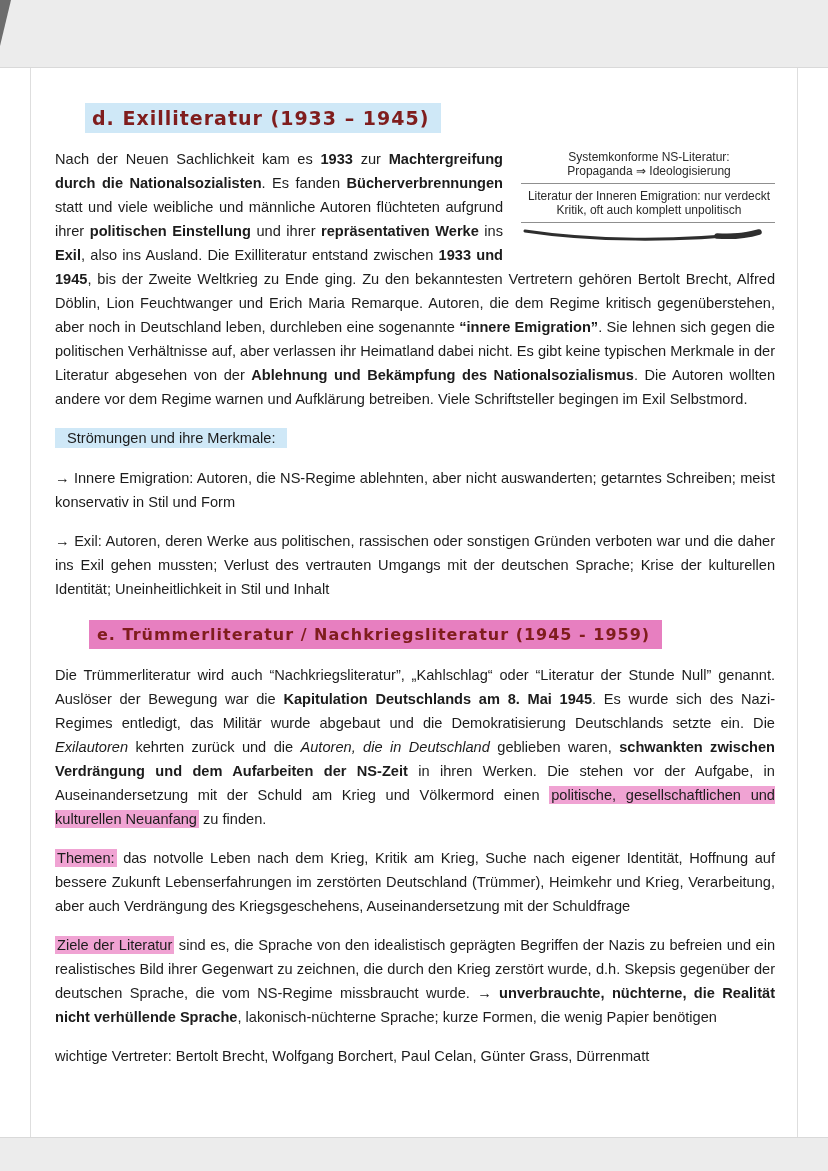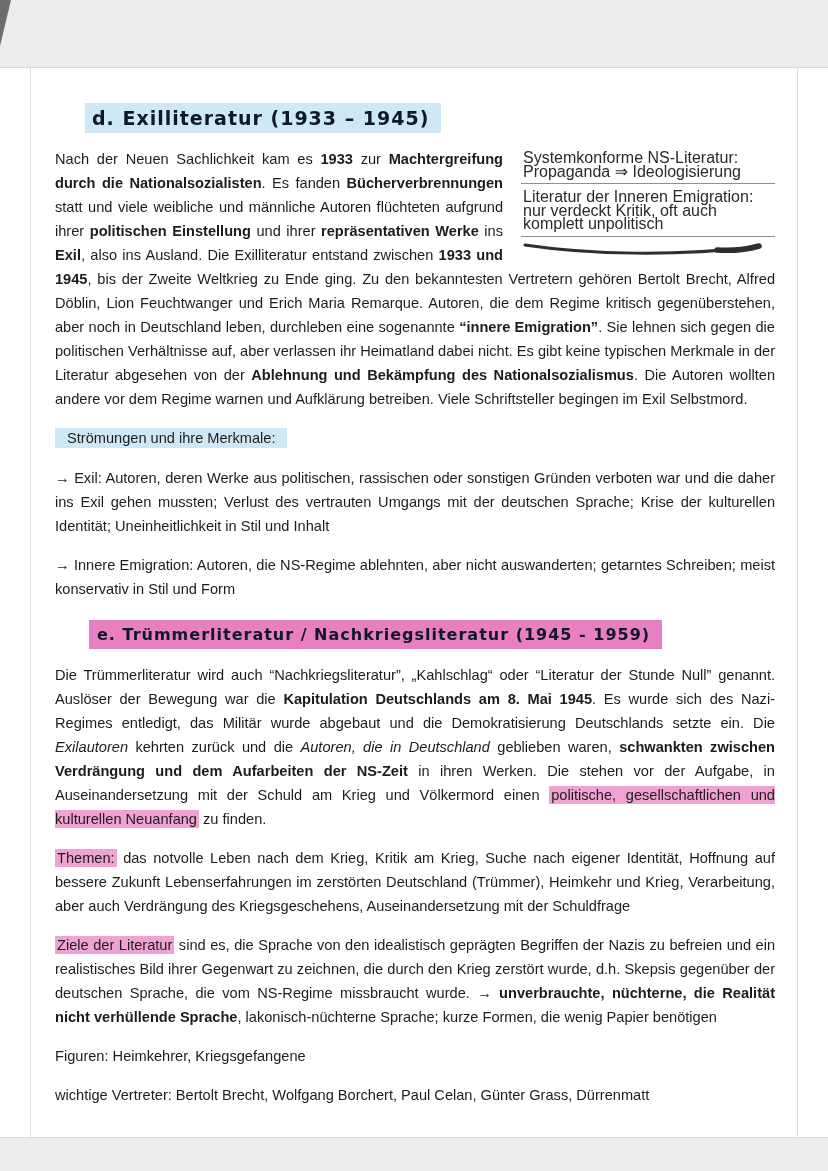--- a/index.html
+++ b/index.html
@@ -19,21 +19,21 @@
   .edge { position:absolute; top:68px; bottom:34px; width:1px; background:#dedede; }
   .edge.left { left:30px; } .edge.right { left:797px; }
 
   .page {
     position:absolute; top:68px; left:31px; width:766px; bottom:34px;
     background:#ffffff; padding:35px 22px 0 24px; overflow:hidden;
   }
 
   .hd {
     font-family:"DejaVu Sans", sans-serif; font-weight:700; letter-spacing:1px;
-    display:inline-block; color:#0f172a;
+    display:inline-block; color:#7f1d1d;
   }
   .hd-blue {
     font-size:19px; background:var(--hl-blue,#cfe8f7);
     padding:4px 12px 4px 7px; margin:0 0 14px 30px;
   }
   .hd-pink {
     font-size:16px; background:var(--hl-pink-strong,#e77fc0);
     padding:5px 12px 5px 8px; margin:4px 0 14px 34px;
   }
 
@@ -41,21 +41,21 @@
     font-size:14.6px; line-height:24px; text-align:justify; margin-bottom:15px;
   }
   .b { font-weight:700; }
   .i { font-style:italic; }
   .hl-pink { background:var(--hl-pink-soft,#f0a3d3); padding:1px 2px; }
   .hl-blue { background:var(--hl-blue,#cfe8f7); padding:2px 12px; }
   .label-line { margin:2px 0 16px 0; font-size:14.6px; line-height:24px; }
 
   .notebox {
     float:right; width:254px; margin:2px 0 10px 18px;
-    font-size:16px; line-height:13.5px; color:#2a2a2a; text-align:left;
+    font-size:12px; line-height:13.5px; color:#2a2a2a; text-align:center;
   }
   .note-item { padding:2px 0 4px 2px; white-space:pre-line; }
   .note-rule { border-bottom:1.5px solid #8f8f8f; margin:1px 0 4px 0; }
   .swoosh { display:block; margin-top:2px; width:246px; height:16px; }
 </style>
 </head>
 <body>
 
 <div class="canvas">
 
@@ -81,32 +81,31 @@
           <path d="M196 9 C 212 10, 228 8, 238 5" stroke="#2e2e2e" stroke-width="5.5" fill="none" stroke-linecap="round"></path>
         </svg>
       </div>
       <span><span>Nach der Neuen Sachlichkeit kam es </span><span class="b">1933</span><span> zur </span><span class="b">Machtergreifung durch die Nationalsozialisten</span><span>. Es fanden </span><span class="b">Bücherverbrennungen</span><span> statt und viele weibliche und männliche Autoren flüchteten aufgrund ihrer </span><span class="b">politischen Einstellung</span><span> und ihrer </span><span class="b">repräsentativen Werke</span><span> ins </span><span class="b">Exil</span><span>, also ins Ausland. Die Exilliteratur entstand zwischen </span><span class="b">1933 und 1945</span><span>, bis der Zweite Weltkrieg zu Ende ging. Zu den bekanntesten Vertretern gehören Bertolt Brecht, Alfred Döblin, Lion Feuchtwanger und Erich Maria Remarque. Autoren, die dem Regime kritisch gegenüberstehen, aber noch in Deutschland leben, durchleben eine sogenannte </span><span class="b">“innere Emigration”</span><span>. Sie lehnen sich gegen die politischen Verhältnisse auf, aber verlassen ihr Heimatland dabei nicht. Es gibt keine typischen Merkmale in der Literatur abgesehen von der </span><span class="b">Ablehnung und Bekämpfung des Nationalsozialismus</span><span>. Die Autoren wollten andere vor dem Regime warnen und Aufklärung betreiben. Viele Schriftsteller begingen im Exil Selbstmord.</span></span>
     </div>
 
     <div class="label-line">
       <span class="hl-blue">Strömungen und ihre Merkmale:</span>
     </div>
 
+    <div class="para">→ Innere Emigration: Autoren, die NS-Regime ablehnten, aber nicht auswanderten; getarntes Schreiben; meist konservativ in Stil und Form</div>
+
     <div class="para">→ Exil: Autoren, deren Werke aus politischen, rassischen oder sonstigen Gründen verboten war und die daher ins Exil gehen mussten; Verlust des vertrauten Umgangs mit der deutschen Sprache; Krise der kulturellen Identität; Uneinheitlichkeit in Stil und Inhalt</div>
-
-    <div class="para">→ Innere Emigration: Autoren, die NS-Regime ablehnten, aber nicht auswanderten; getarntes Schreiben; meist konservativ in Stil und Form</div>
 
     <h2 class="hd hd-pink">e. Trümmerliteratur / Nachkriegsliteratur (1945 - 1959)</h2>
 
     <div class="para"><span>Die Trümmerliteratur wird auch “Nachkriegsliteratur”, „Kahlschlag“ oder “Literatur der Stunde Null” genannt. Auslöser der Bewegung war die </span><span class="b">Kapitulation Deutschlands am 8. Mai 1945</span><span>. Es wurde sich des Nazi-Regimes entledigt, das Militär wurde abgebaut und die Demokratisierung Deutschlands setzte ein. Die </span><span class="i">Exilautoren</span><span> kehrten zurück und die </span><span class="i">Autoren, die in Deutschland</span><span> geblieben waren, </span><span class="b">schwankten zwischen Verdrängung und dem Aufarbeiten der NS-Zeit</span><span> in ihren Werken. Die stehen vor der Aufgabe, in Auseinandersetzung mit der Schuld am Krieg und Völkermord einen </span><span class="hl-pink">politische, gesellschaftlichen und kulturellen Neuanfang</span><span> zu finden.</span></div>
 
     <div class="para"><span class="hl-pink">Themen:</span><span> das notvolle Leben nach dem Krieg, Kritik am Krieg, Suche nach eigener Identität, Hoffnung auf bessere Zukunft Lebenserfahrungen im zerstörten Deutschland (Trümmer), Heimkehr und Krieg, Verarbeitung, aber auch Verdrängung des Kriegsgeschehens, Auseinandersetzung mit der Schuldfrage</span></div>
 
     <div class="para"><span class="hl-pink">Ziele der Literatur</span><span> sind es, die Sprache von den idealistisch geprägten Begriffen der Nazis zu befreien und ein realistisches Bild ihrer Gegenwart zu zeichnen, die durch den Krieg zerstört wurde, d.h. Skepsis gegenüber der deutschen Sprache, die vom NS-Regime missbraucht wurde. → </span><span class="b">unverbrauchte, nüchterne, die Realität nicht verhüllende Sprache</span><span>, lakonisch-nüchterne Sprache; kurze Formen, die wenig Papier benötigen</span></div>
 
-    <div class="para">Figuren: Heimkehrer, Kriegsgefangene</div>
 
     <div class="para">wichtige Vertreter: Bertolt Brecht, Wolfgang Borchert, Paul Celan, Günter Grass, Dürrenmatt</div>
 
   </div>
 
   <div class="band bottom"></div>
 </div>
 
 </body></html>

